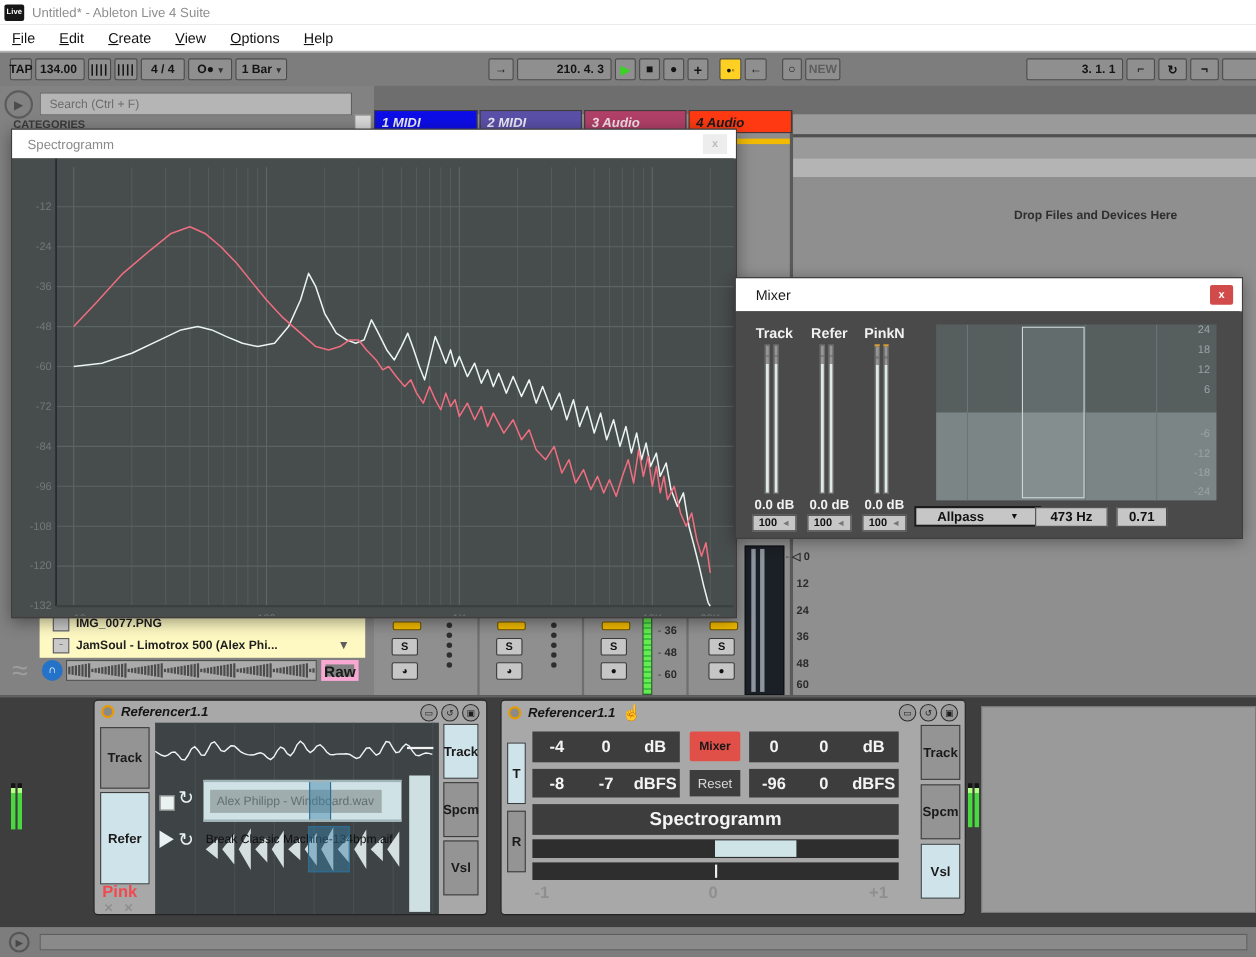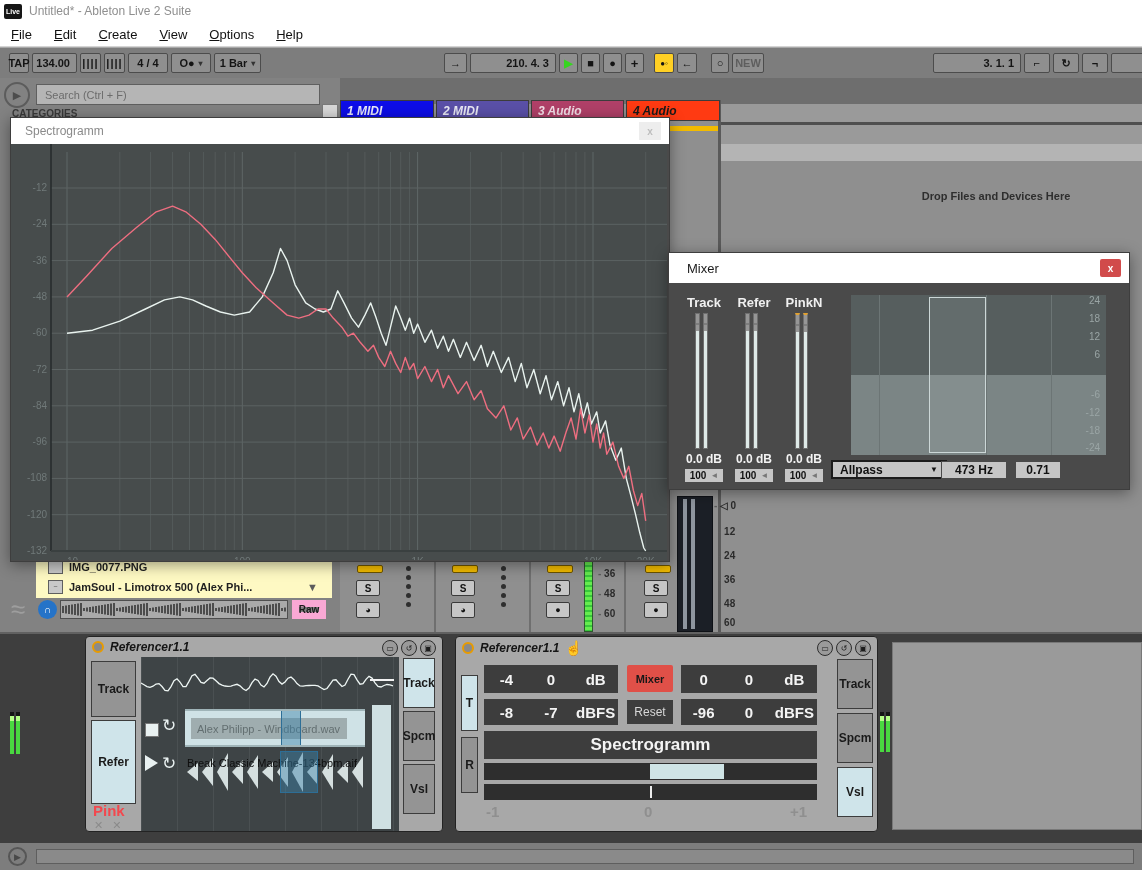--- a/index.html
+++ b/index.html
@@ -65,21 +65,21 @@
   .gmeter{position:absolute;width:4px;background:linear-gradient(to bottom,#141414 0 4px,#b4ff86 4px 9px,#49d840 9px 100%);}
   .panelgrid{background-color:#3e4446;background-image:linear-gradient(to right,#4a5052 1px,transparent 1px);background-size:36px 100%;}
 </style>
 </head>
 <body>
 
 <div id="app">
 
   <div class="abs titlebar">
     <span class="live-badge">Live</span>
-    <span class="win-title">Untitled* - Ableton Live 2 Suite</span>
+    <span class="win-title">Untitled* - Ableton Live 4 Suite</span>
   </div>
 
   <div class="abs menubar">
     <span class="menu-item">File</span>
     <span class="menu-item">Edit</span>
     <span class="menu-item">Create</span>
     <span class="menu-item">View</span>
     <span class="menu-item">Options</span>
     <span class="menu-item">Help</span>
   </div>
@@ -278,21 +278,21 @@
         <rect x="202" y="4.5" width="2" height="8" fill="#4c4c4c"></rect>
         <rect x="205" y="4.0" width="2" height="9" fill="#4c4c4c"></rect>
         <rect x="208" y="3.5" width="2" height="10" fill="#4c4c4c"></rect>
         <rect x="211" y="3.0" width="2" height="11" fill="#4c4c4c"></rect>
         <rect x="214" y="2.5" width="2" height="12" fill="#4c4c4c"></rect>
         <rect x="217" y="2.0" width="2" height="13" fill="#4c4c4c"></rect>
         <rect x="220" y="7.0" width="2" height="3" fill="#4c4c4c"></rect>
         <rect x="223" y="6.5" width="2" height="4" fill="#4c4c4c"></rect>
       </svg>
   </div>
-  <div class="abs" style="left:292px;top:600px;width:34px;height:19px;border:7px solid #f9a8d4;box-sizing:border-box;font-size:10px;font-weight:bold;color:#1c1c1c;display:flex;align-items:center;justify-content:center;">Raw</div>
+  <div class="abs" style="left:292px;top:600px;width:34px;height:19px;border:4px solid #f9a8d4;box-sizing:border-box;font-size:14px;font-weight:bold;color:#1c1c1c;display:flex;align-items:center;justify-content:center;">Raw</div>
 
   <div class="abs" style="left:0;top:632px;width:1142px;height:211px;background:#3e3e3e;border-top:2px solid #616161;box-sizing:border-box;"></div>
   <div class="abs" style="left:892px;top:642px;width:250px;height:188px;background:#9a9a9a;border:1px solid #787878;box-sizing:border-box;"></div>
 
   <div class="gmeter" style="left:10px;top:712px;height:42px;"></div>
   <div class="gmeter" style="left:16px;top:712px;height:42px;"></div>
   <div class="gmeter" style="left:880px;top:712px;height:40px;"></div>
   <div class="gmeter" style="left:886px;top:712px;height:40px;"></div>
 
   <div class="dev" style="left:85px;top:636px;width:358px;height:196px;">
@@ -524,21 +524,21 @@
         <span class="eq-tick" style="top:0px;">24</span>
         <span class="eq-tick" style="top:18px;">18</span>
         <span class="eq-tick" style="top:36px;">12</span>
         <span class="eq-tick" style="top:54px;">6</span>
         <span class="eq-tick" style="top:94px;">-6</span>
         <span class="eq-tick" style="top:112px;">-12</span>
         <span class="eq-tick" style="top:130px;">-18</span>
         <span class="eq-tick" style="top:147px;">-24</span>
       </div>
 
-      <div class="fld" style="left:162px;top:177px;width:116px;height:19px;border:2px solid #1c1c1c;justify-content:space-between;padding:0 7px;">
+      <div class="fld" style="left:162px;top:177px;width:116px;height:19px;border:2px solid #1c1c1c;justify-content:space-between;padding:0 19px;">
         <span>Allpass</span>
         <span style="font-size:8px;">▼</span>
       </div>
       <div class="fld" style="left:272px;top:178px;width:66px;height:18px;">473 Hz</div>
       <div class="fld" style="left:346px;top:178px;width:46px;height:18px;">0.71</div>
     </div>
   </div>
 
 </div>
 

